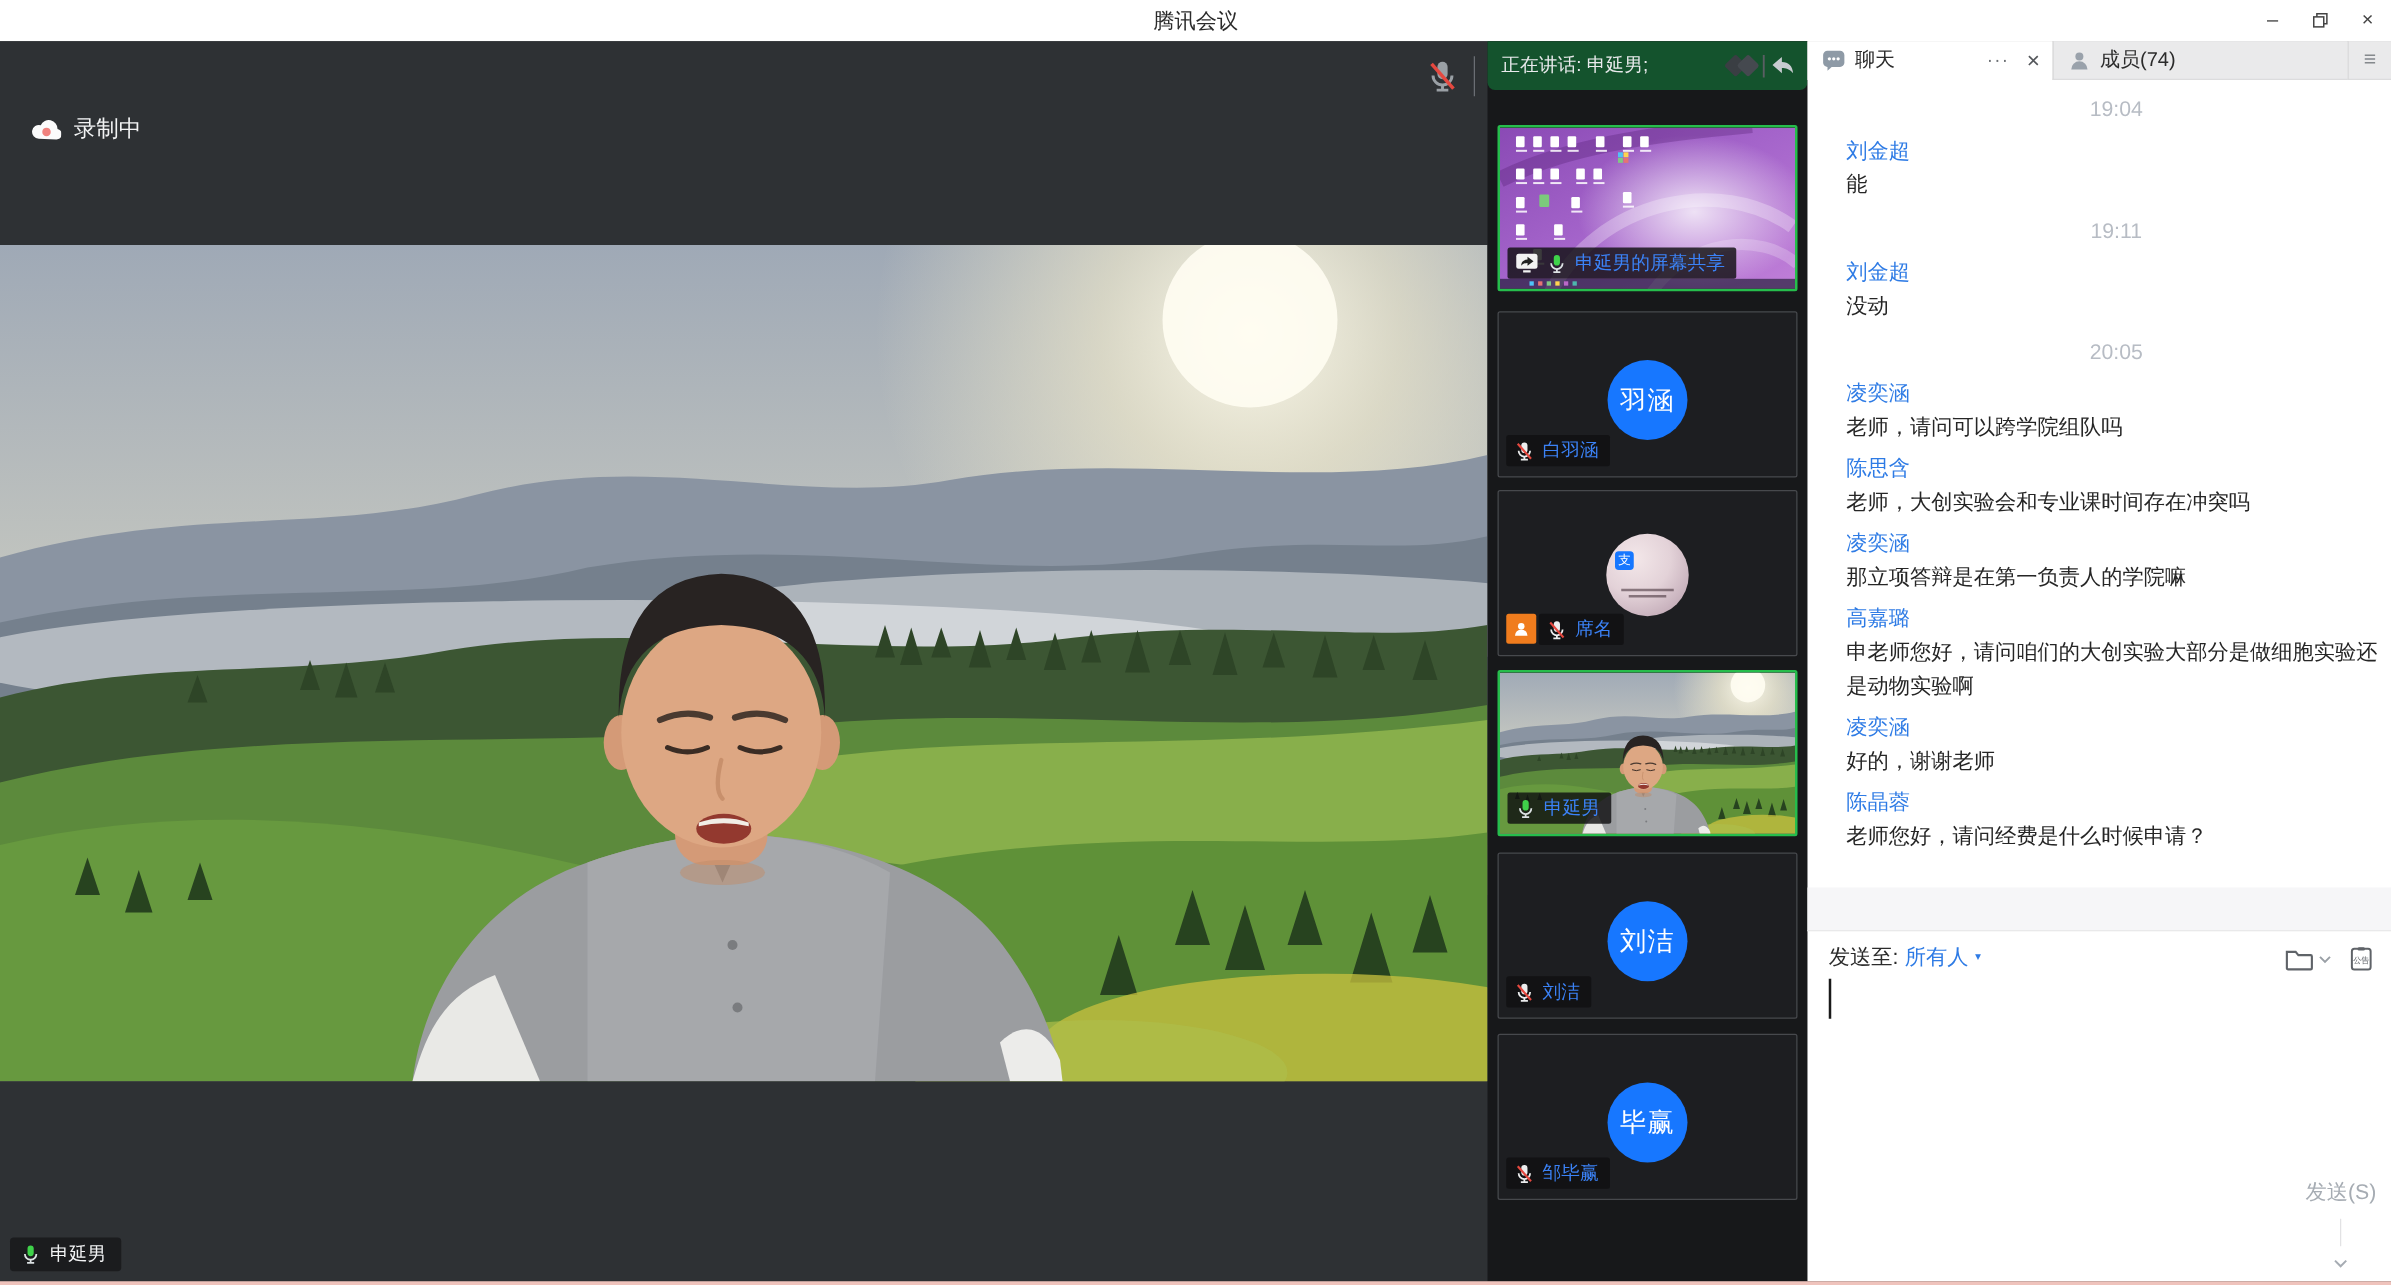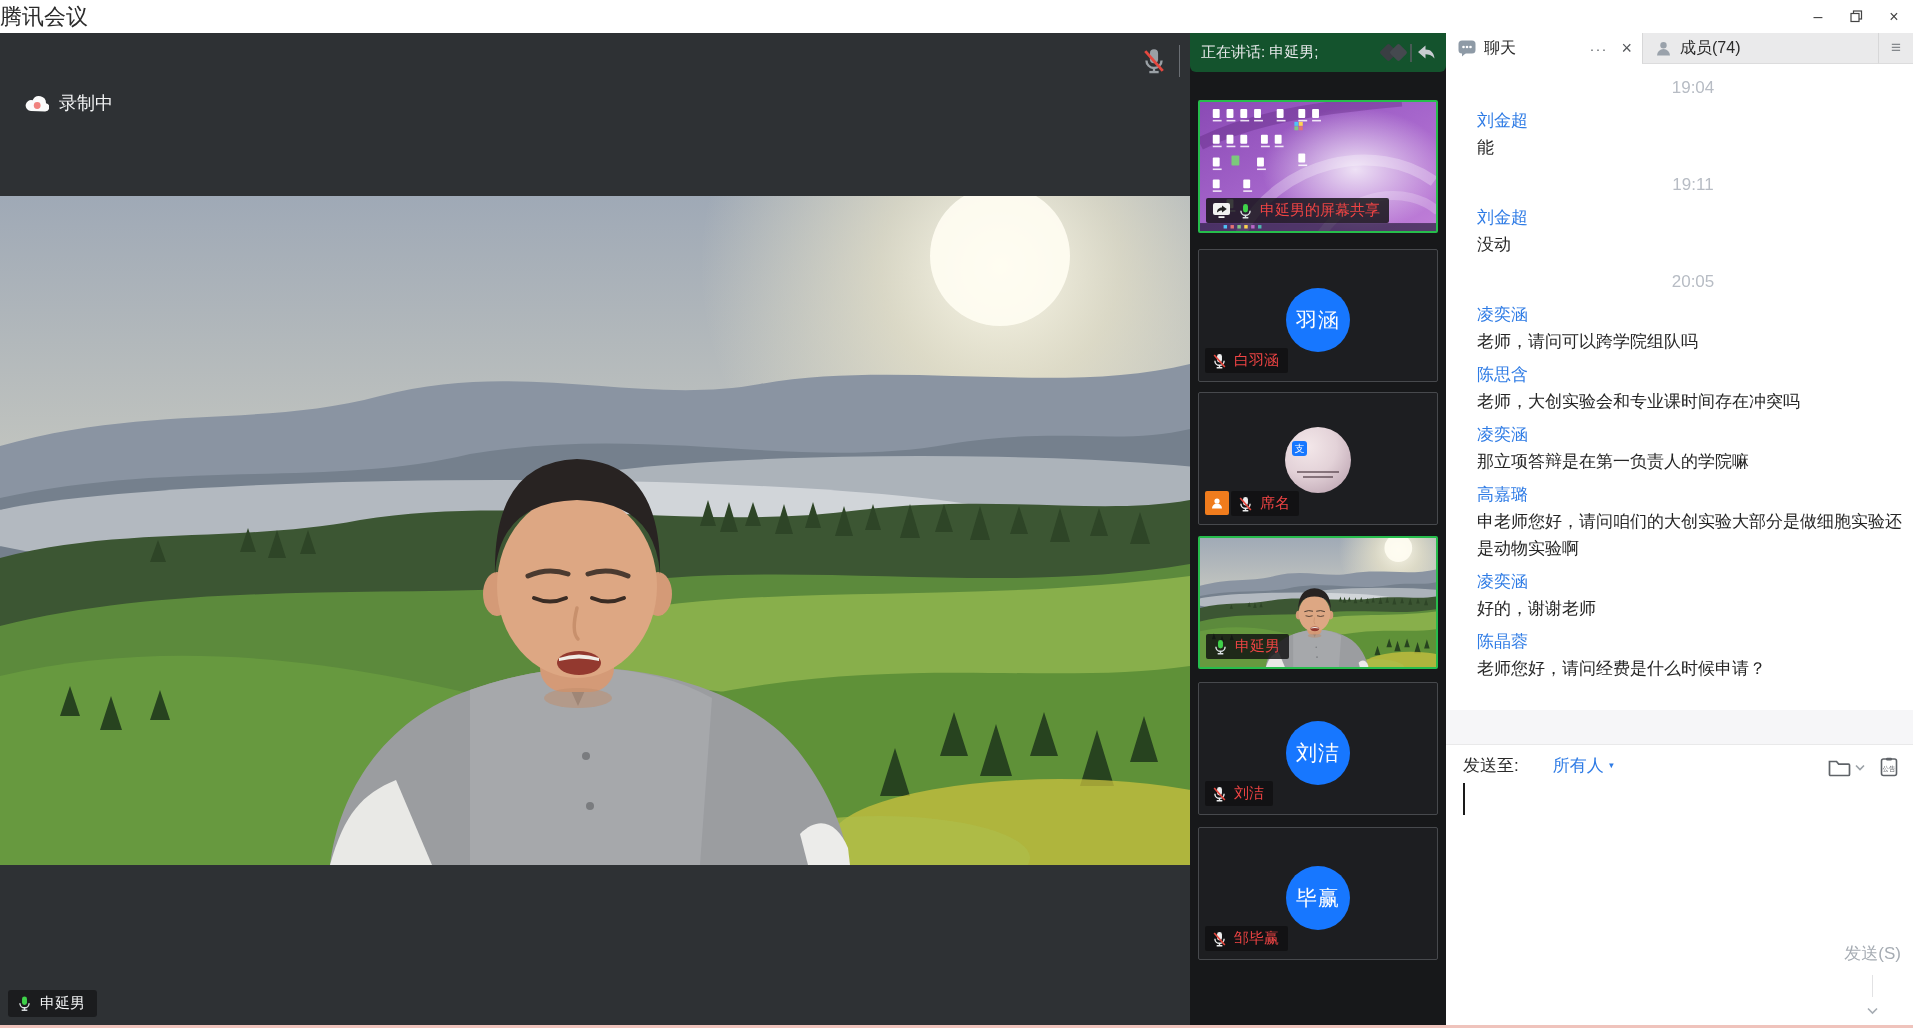--- a/index.html
+++ b/index.html
@@ -2,21 +2,21 @@
 <html><head>
 <meta charset="utf-8">
 <style>
   * { margin:0; padding:0; box-sizing:border-box; }
   html,body { width:1913px; height:1028px; font-family:"Liberation Sans","DejaVu Sans",sans-serif; }
   .window { position:relative; width:1913px; height:1028px; overflow:hidden; background:#2E3134; }
 
   
   .titlebar { position:absolute; top:0; left:0; width:1913px; height:33px; background:#FFFFFF; }
   .titlebar .title { position:absolute; top:0; left:0; width:100%; height:33px; line-height:33px;
-    text-align:left; font-size:22px; color:#2b2b2b; }
+    text-align:center; font-size:17px; color:#2b2b2b; }
   .win-controls { position:absolute; right:0; top:0; height:33px; display:flex; }
   .win-btn { width:38px; height:33px; display:flex; align-items:center; justify-content:center;
     color:#444; font-size:16px; cursor:pointer; }
 
   
   .stage { position:absolute; top:33px; left:0; width:1190px; height:992px; background:#2E3134; }
   .recording { position:absolute; top:58px; left:25px; display:flex; align-items:center; gap:10px; }
   .recording .txt { color:#F2F3F4; font-size:18px; }
   .stage-mic { position:absolute; top:13px; right:22px; width:28px; height:30px; }
   .stage-mic-divider { position:absolute; top:12px; right:10px; width:1px; height:32px; background:#6A6E73; }
@@ -33,21 +33,21 @@
   .strip-header .txt { color:#E9EAEC; font-size:15px; padding-left:11px; }
   .strip-header-icons { position:absolute; right:6px; top:8px; width:60px; height:24px; cursor:pointer; }
   .tile { position:absolute; left:8px; width:240px; height:133px; background:#1D1E21;
     border:1px solid #47494D; border-radius:2px; overflow:hidden; cursor:pointer; }
   .tile.active { border:2px solid #26BD4C; }
   .t1 { top:67px; } .t2 { top:216px; } .t3 { top:359px; } .t4 { top:503px; } .t5 { top:649px; } .t6 { top:794px; }
   .tile svg.fill { position:absolute; inset:0; width:100%; height:100%; }
   .tile-label { position:absolute; left:6px; bottom:8px; display:flex; align-items:stretch; }
   .tile-label .lbl-body { background:rgba(16,16,17,.82); border-radius:2px; display:flex;
     align-items:center; gap:6px; padding:3px 9px 3px 6px; }
-  .tile-label .txt { color:#ef4444; font-size:15px; }
+  .tile-label .txt { color:#3b82f6; font-size:15px; }
   .lbl-mic { width:17px; height:18px; }
   .person-badge { width:24px; height:24px; background:#F07C1D; border-radius:2px; margin-right:2px;
     display:flex; align-items:center; justify-content:center; }
   .avatar-circle { position:absolute; left:50%; top:38px; transform:translateX(-50%);
     width:64px; height:64px; border-radius:50%; background:#1777FF; color:#FFF;
     display:flex; align-items:center; justify-content:center; font-size:21px; letter-spacing:1px; }
   .avatar-photo { position:absolute; left:50%; top:34px; transform:translateX(-50%);
     width:66px; height:66px; border-radius:50%; overflow:hidden;
     background:radial-gradient(circle at 35% 30%, #F3E7E9 0%, #E3D2D8 45%, #C9B3BE 75%, #B49AA8 100%); }
   .avatar-photo .pbadge { position:absolute; left:7px; top:14px; width:15px; height:15px; border-radius:3px;
@@ -70,21 +70,21 @@
   .messages { position:absolute; top:31px; left:0; width:471px; height:646px; padding:0 8px 0 31px; overflow:hidden; }
   .c-time { text-align:center; color:#B7BCC4; font-size:17px; line-height:26px; margin:11px 0 3px; }
   .c-name { color:#2E7BE5; font-size:17px; line-height:26px; margin-top:7px; }
   .c-text { color:#262626; font-size:17px; line-height:27px; margin-bottom:3px; }
   .messages-footer { position:absolute; top:677px; left:0; width:467px; height:35px; background:#F6F6F8;
     border-bottom:1px solid #E9E9EA; }
 
   .send-to { position:absolute; top:712px; left:0; width:467px; height:32px; display:flex;
     align-items:flex-end; padding:0 14px 0 17px; }
   .send-to .lbl { font-size:17px; color:#2b2b2b; }
-  .send-to .target { font-size:17px; color:#2E7BE5; margin-left:34px; cursor:pointer; display:flex; align-items:center; gap:4px;font-family:Liberation Mono, monospace; }
+  .send-to .target { font-size:17px; color:#2E7BE5; margin-left:5px; cursor:pointer; display:flex; align-items:center; gap:4px;font-family:Liberation Mono, monospace; }
   .send-to .caret-down { font-size:12px; color:#2E7BE5; }
   .send-to .spacer { flex:1; }
   .send-to .ic { cursor:pointer; display:flex; align-items:center; }
 
   .input-area { position:absolute; top:744px; left:0; width:467px; height:208px; }
   .caret { position:absolute; left:17px; top:6px; width:2px; height:32px; background:#1a1a1a; animation:blink 1.1s step-end infinite; }
   @keyframes blink { 50% { opacity:0; } }
 
   .send-row { position:absolute; right:12px; bottom:10px; display:flex; align-items:center; gap:10px;flex-direction:column; }
   .send-row .send-lbl { color:#A6ACB3; font-size:17px; cursor:pointer; }

